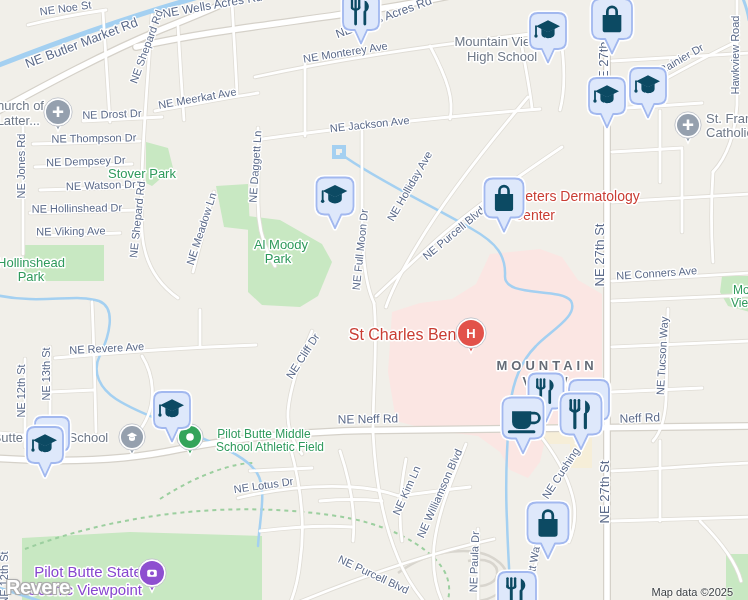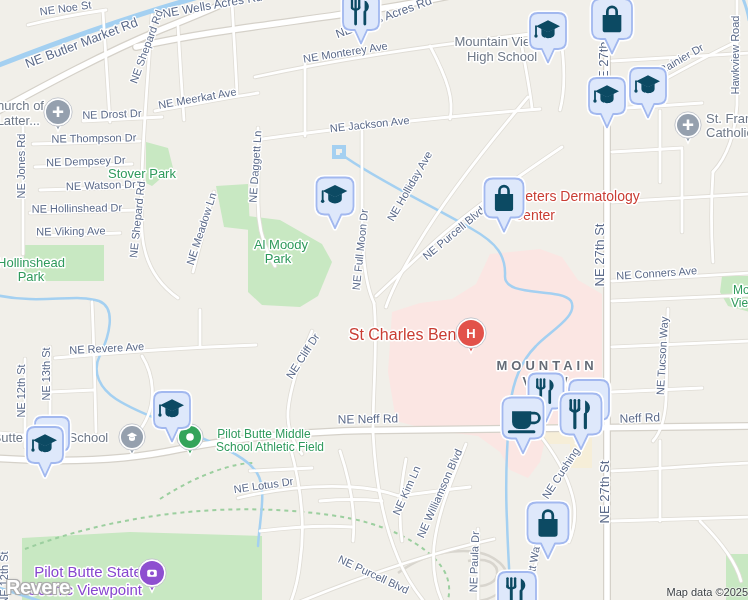--- a/index.html
+++ b/index.html
@@ -4,21 +4,21 @@
 <style>
   html,body{margin:0;padding:0;}
   .map{width:748px;height:600px;position:relative;overflow:hidden;
        background:#f1efe9;font-family:"Liberation Sans",sans-serif;}
   .map svg{position:absolute;left:0;top:0;}
   .overlay{position:absolute;z-index:5;white-space:nowrap;}
   .google-logo{left:6px;bottom:1px;font-size:20px;font-weight:bold;color:#fff;
     letter-spacing:-0.5px;
     text-shadow:-1px -1px 0 #adadad,1px -1px 0 #adadad,-1px 1px 0 #adadad,
                  1px 1px 0 #adadad,0 0 3px #9e9e9e;cursor:pointer;}
-  .attribution{right:0;bottom:2px;font-size:11px;color:#3c4043;
+  .attribution{right:15px;bottom:2px;font-size:11px;color:#3c4043;
     text-shadow:0 0 2px #fff,0 0 2px #fff,0 0 2px #fff;padding-left:16px;}
 </style>
 </head>
 <body>
 
 <div class="map">
   <svg id="mapsvg" width="748" height="600" viewBox="0 0 748 600">
       <rect x="0" y="0" width="748" height="600" fill="#f1efe9"></rect>
       <polygon points="392,312 420,303 452,299 476,284 490,254 540,249 562,257 578,280 602,294 602,420 560,424 545,440 540,462 528,478 510,470 500,452 478,436 430,430 396,421 388,372" fill="#fbe6e3"></polygon>
       <polygon points="146,142 168,148 173,168 152,186 146,183" fill="#c8e8c2"></polygon>

